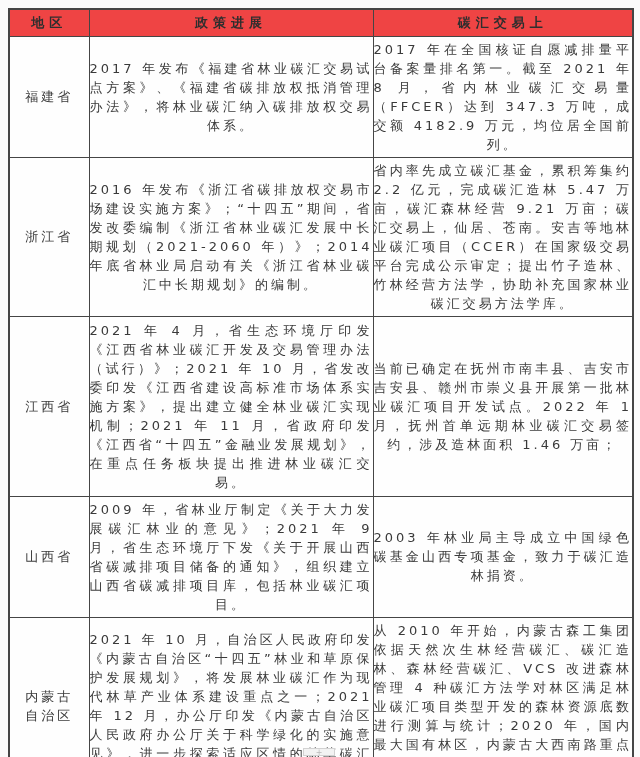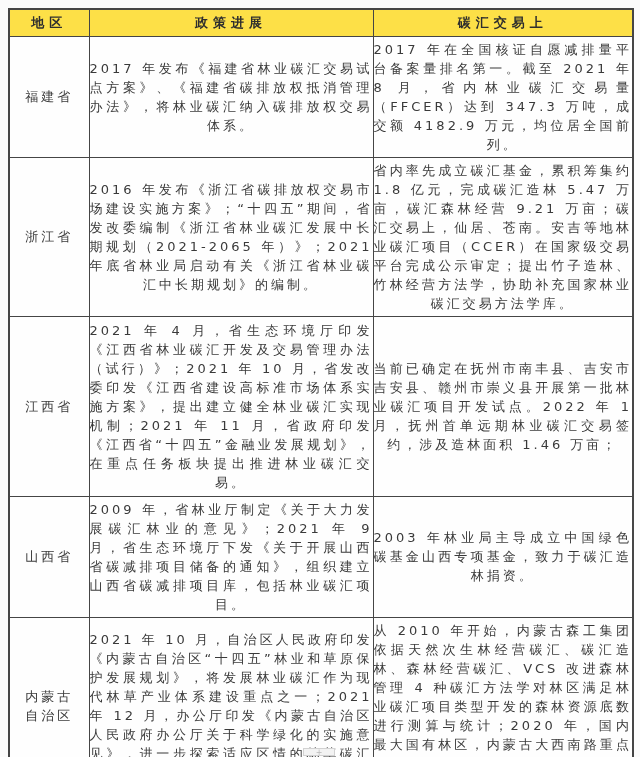--- a/index.html
+++ b/index.html
@@ -24,21 +24,21 @@
   .policy-table th, .policy-table td {
     border: 1px solid #454545;
     color: #3a3a3a;
     font-size: 13px;
     line-height: 19px;
     vertical-align: middle;
     overflow: hidden;
   }
   .policy-table thead tr { height: 27px; }
   .policy-table th {
-    background: #fde047;
+    background: #ef4444;
     font-weight: bold;
     text-align: center;
     letter-spacing: 5px;
     color: #2e2e2e;
     padding: 2px 0;
   }
   .policy-table td.region {
     text-align: center;
     letter-spacing: 3px;
     padding: 3px 12px;
@@ -88,22 +88,22 @@
     </tr>
   </thead>
   <tbody>
     <tr>
       <td class="region">福建省</td>
       <td class="policy">2017 年发布《福建省林业碳汇交易试点方案》、《福建省碳排放权抵消管理办法》，将林业碳汇纳入碳排放权交易体系。</td>
       <td class="market">2017 年在全国核证自愿减排量平台备案量排名第一。截至 2021 年 8 月，省内林业碳汇交易量（FFCER）达到 347.3 万吨，成交额 4182.9 万元，均位居全国前列。</td>
     </tr>
     <tr>
       <td class="region">浙江省</td>
-      <td class="policy">2016 年发布《浙江省碳排放权交易市场建设实施方案》；“十四五”期间，省发改委编制《浙江省林业碳汇发展中长期规划（2021-2065 年）》；2021 年底省林业局启动有关《浙江省林业碳汇中长期规划》的编制。</td>
-      <td class="market">省内率先成立碳汇基金，累积筹集约 1.8 亿元，完成碳汇造林 5.47 万亩，碳汇森林经营 9.21 万亩；碳汇交易上，仙居、苍南。安吉等地林业碳汇项目（CCER）在国家级交易平台完成公示审定；提出竹子造林、竹林经营方法学，协助补充国家林业碳汇交易方法学库。</td>
+      <td class="policy">2016 年发布《浙江省碳排放权交易市场建设实施方案》；“十四五”期间，省发改委编制《浙江省林业碳汇发展中长期规划（2021-2060 年）》；2014 年底省林业局启动有关《浙江省林业碳汇中长期规划》的编制。</td>
+      <td class="market">省内率先成立碳汇基金，累积筹集约 2.2 亿元，完成碳汇造林 5.47 万亩，碳汇森林经营 9.21 万亩；碳汇交易上，仙居、苍南。安吉等地林业碳汇项目（CCER）在国家级交易平台完成公示审定；提出竹子造林、竹林经营方法学，协助补充国家林业碳汇交易方法学库。</td>
     </tr>
     <tr>
       <td class="region">江西省</td>
       <td class="policy">2021 年 4 月，省生态环境厅印发《江西省林业碳汇开发及交易管理办法（试行）》；2021 年 10 月，省发改委印发《江西省建设高标准市场体系实施方案》，提出建立健全林业碳汇实现机制；2021 年 11 月，省政府印发《江西省“十四五”金融业发展规划》，在重点任务板块提出推进林业碳汇交易。</td>
       <td class="market">当前已确定在抚州市南丰县、吉安市吉安县、赣州市崇义县开展第一批林业碳汇项目开发试点。2022 年 1 月，抚州首单远期林业碳汇交易签约，涉及造林面积 1.46 万亩；</td>
     </tr>
     <tr>
       <td class="region">山西省</td>
       <td class="policy">2009 年，省林业厅制定《关于大力发展碳汇林业的意见》；2021 年 9 月，省生态环境厅下发《关于开展山西省碳减排项目储备的通知》，组织建立山西省碳减排项目库，包括林业碳汇项目。</td>
       <td class="market">2003 年林业局主导成立中国绿色碳基金山西专项基金，致力于碳汇造林捐资。</td>

